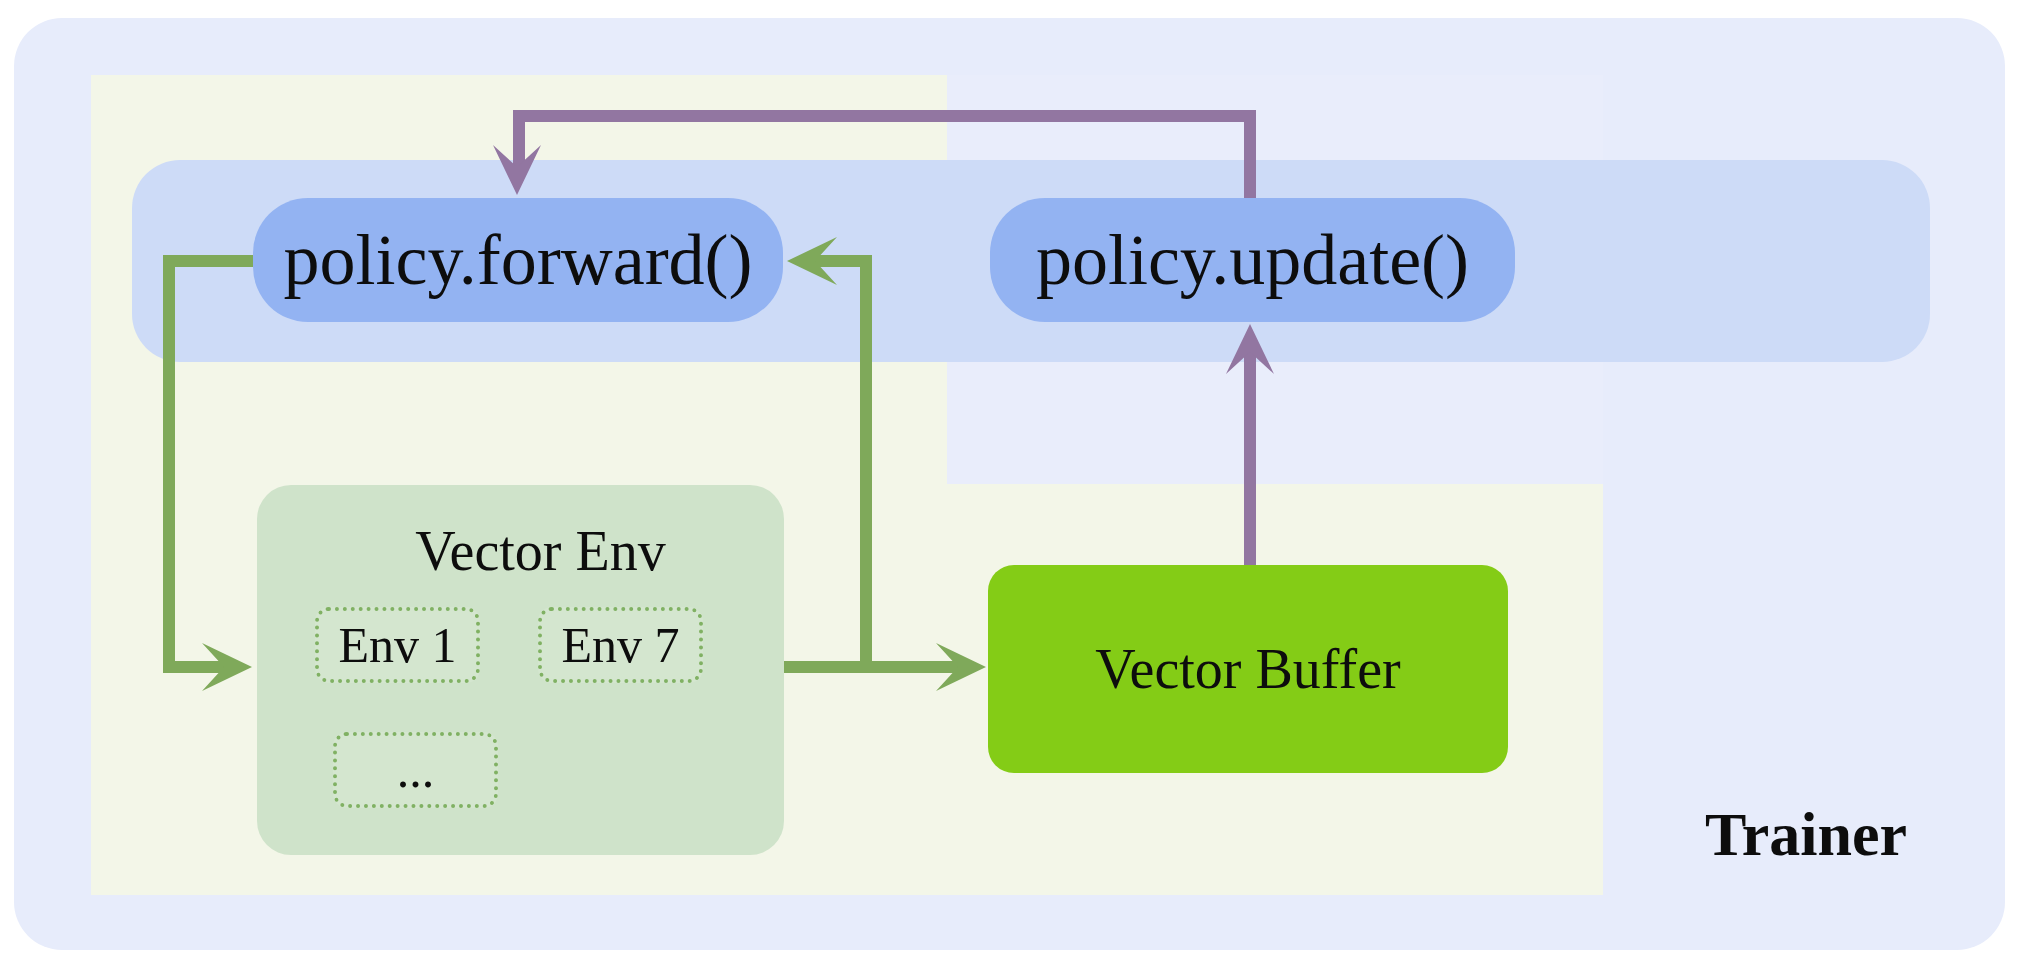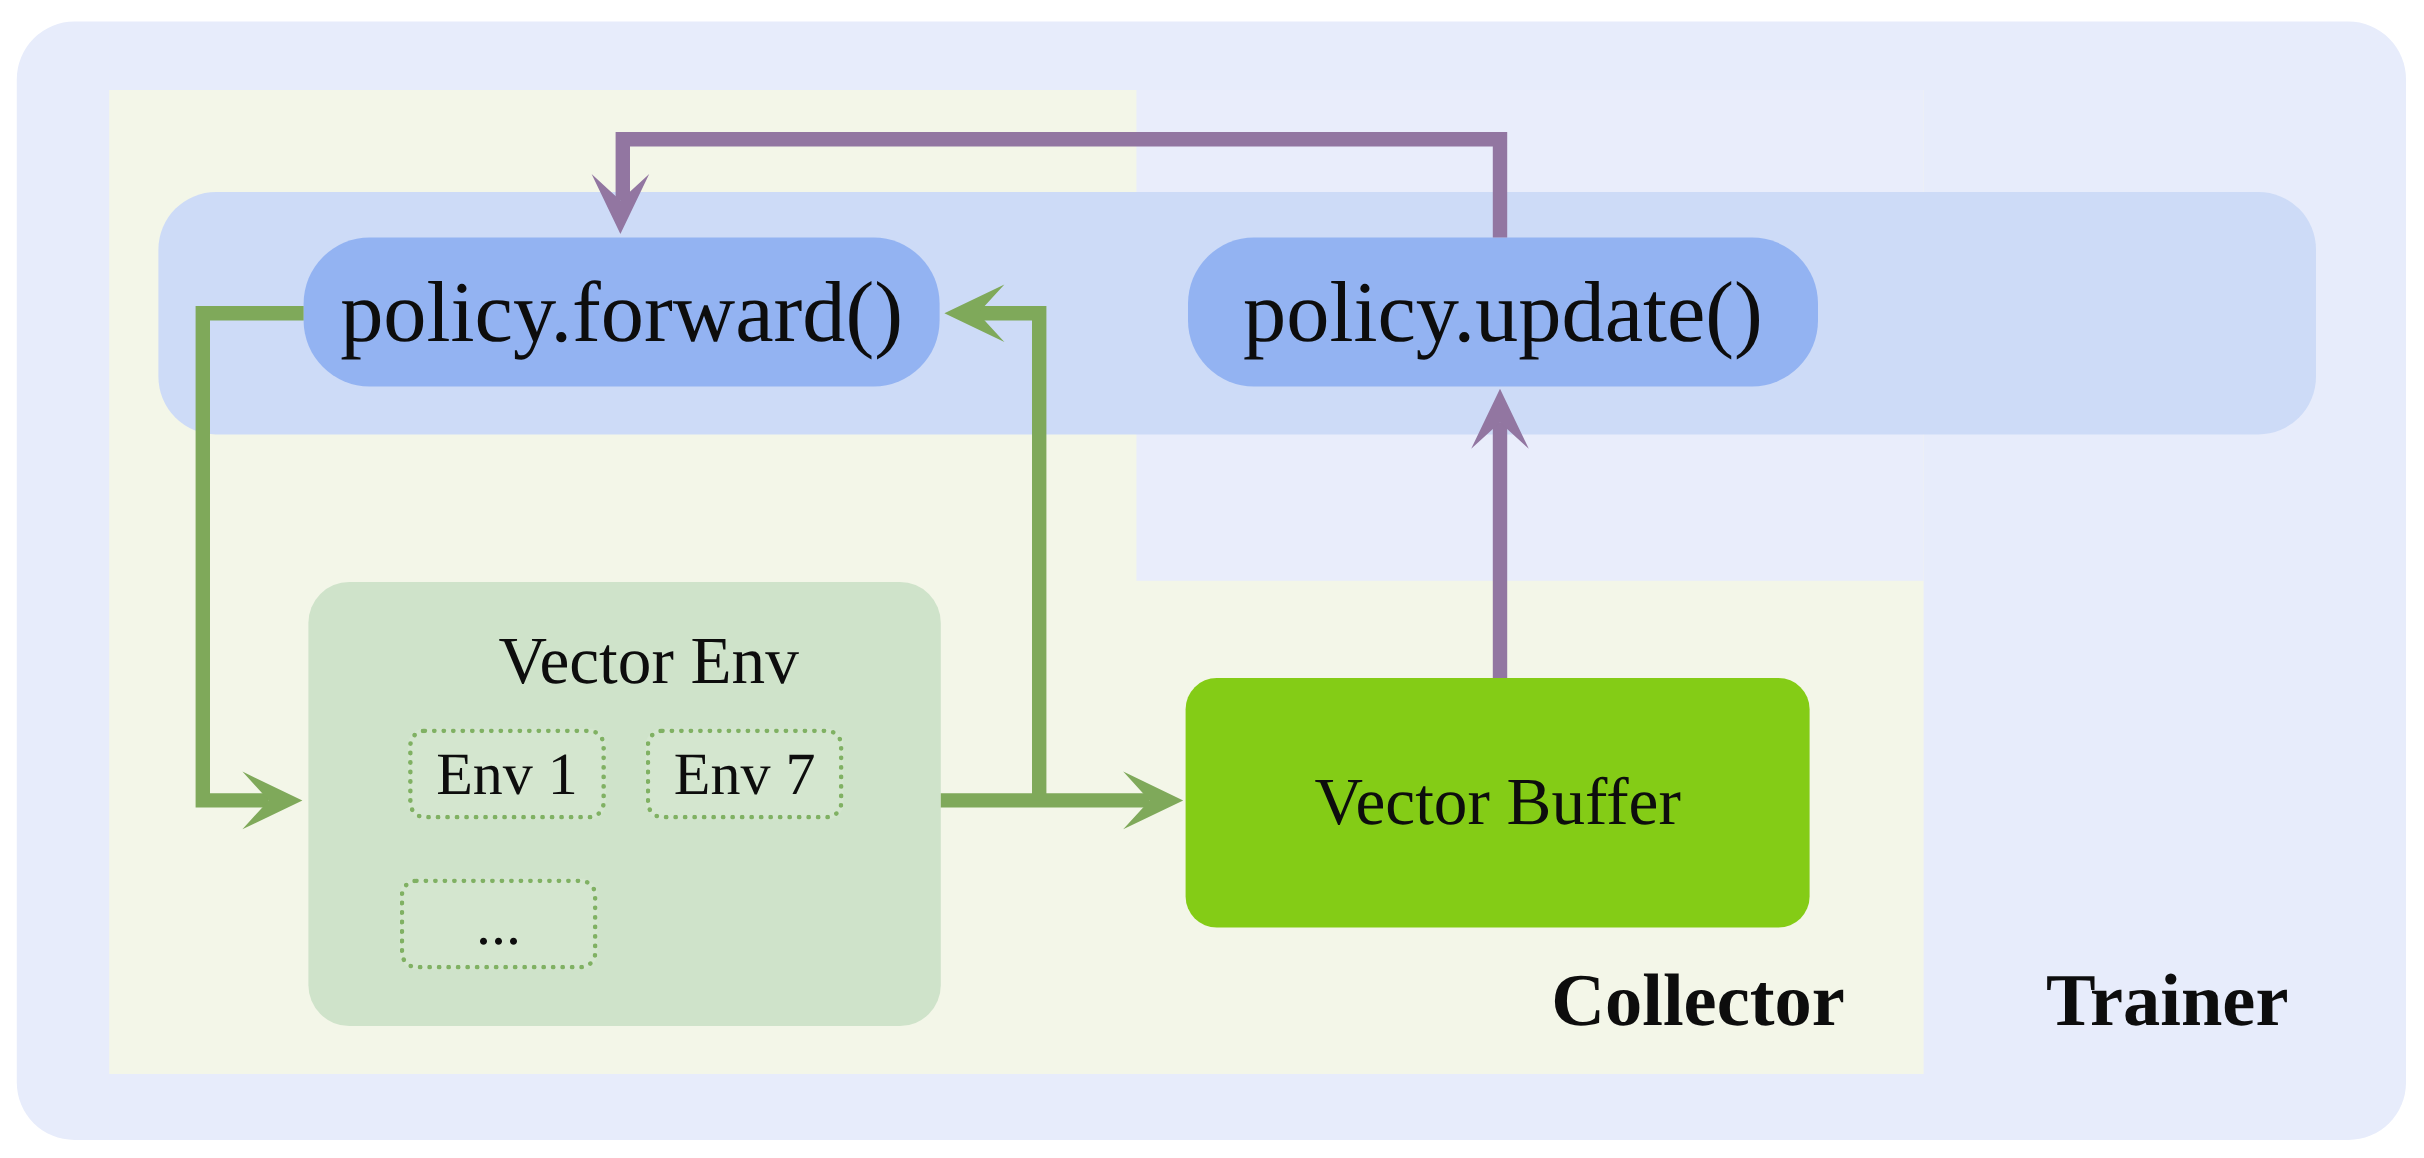--- a/index.html
+++ b/index.html
@@ -23,21 +23,21 @@
   .pill-forward{left:253px;top:198px;width:530px;}
   .pill-update{left:990px;top:198px;width:525px;}
   .env-box{left:257px;top:485px;width:527px;height:370px;background:#cfe3ca;border-radius:34px;}
   .env-title{left:257px;top:523px;width:527px;text-align:center;font-size:56px;line-height:1;margin-left:20px;}
   .env-item{
     width:165px;height:76px;border:4px dotted #80b163;border-radius:14px;
     background:#d4e6cf;box-sizing:border-box;
     display:flex;align-items:center;justify-content:center;
     font-size:50px;line-height:1;
   }
-  .env-1{left:340px;top:607px;}
+  .env-1{left:315px;top:607px;}
   .env-2{left:538px;top:607px;}
   .env-dots{left:333px;top:732px;}
   .env-n{left:538px;top:732px;}
   .buffer-box{
     left:988px;top:565px;width:520px;height:208px;background:#84cc16;border-radius:26px;
     display:flex;align-items:center;justify-content:center;font-size:56px;line-height:1;
   }
   
   .region-label{
     transform:translate(-50%,-50%);font-weight:bold;font-size:62px;line-height:1;white-space:nowrap;
@@ -78,21 +78,20 @@
     <span>Env 7</span>
   </div>
   <div class="abs env-item env-dots">
     <span>...</span>
   </div>
 
   <div class="abs buffer-box">
     <span>Vector Buffer</span>
   </div>
 
-  <div class="abs region-label label-collector">Collector</div>
   <div class="abs region-label label-trainer">Trainer</div>
 
   <svg class="abs arrows" viewBox="0 0 2020 965" aria-hidden="true">
 
     <g>
       <path class="green-line" d="M 253 261 H 169 V 667 H 224"></path>
       <polygon class="green-head" points="252,667 202,643 224,667 202,691"></polygon>
     </g>
 
     <g>

